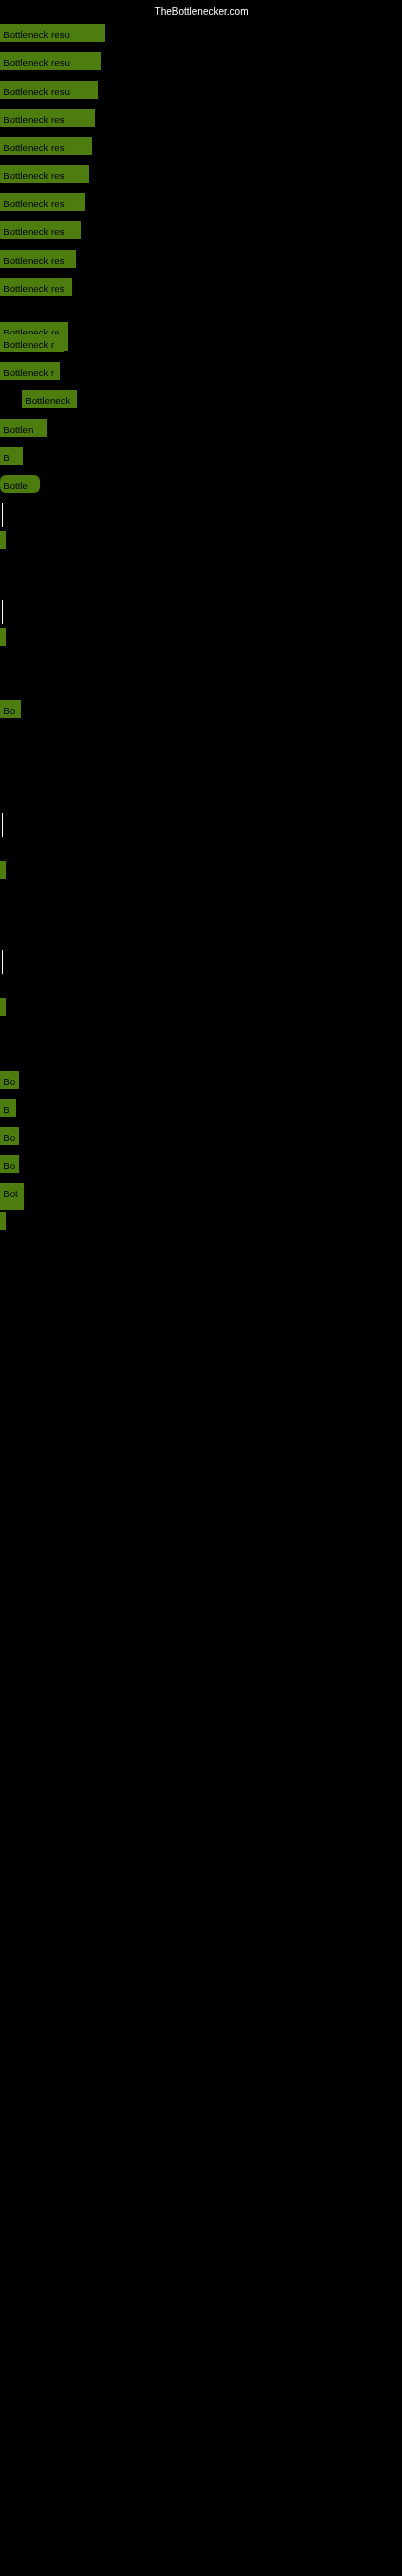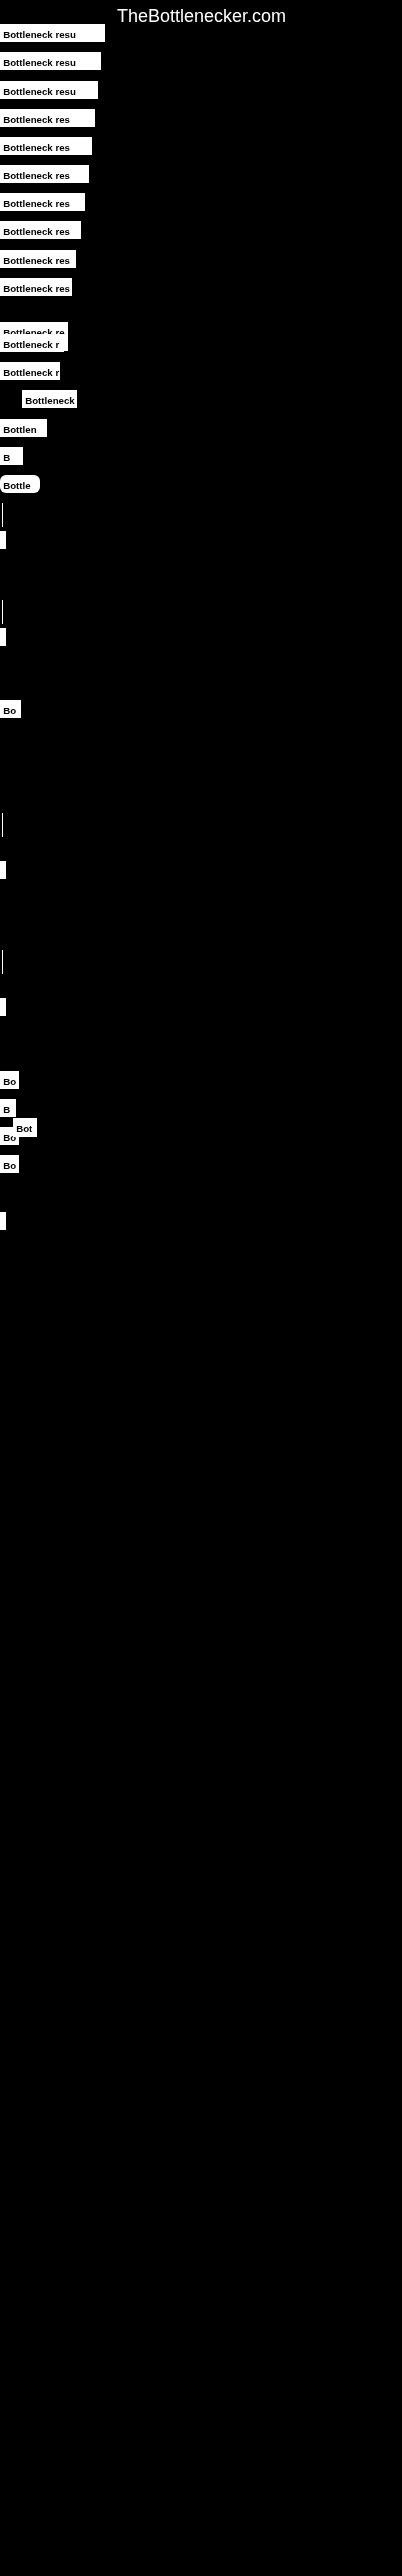--- a/index.html
+++ b/index.html
@@ -9,35 +9,35 @@
     }
     body {
       background-color: #000000;
       width: 403px;
       min-height: 2576px;
       font-family: Arial, sans-serif;
       position: relative;
     }
     .site-title {
       color: #ffffff;
-      font-size: 18px;
+      font-size: 10px;
       text-align: center;
       padding: 6.4px 0;
       position: absolute;
       top: 0;
       left: 0;
       right: 0;
     }
     .bar-item {
       position: absolute;
       left: 0;
-      background-color: #ffffff;
+      background-color: #4d7c0f;
       color: #000000;
       font-size: 9.7px;
-      font-weight: bold;
+      font-weight: normal;
       padding: 1.6px 3.2px;
       white-space: nowrap;
       overflow: hidden;
     }
     .vertical-line {
       position: absolute;
       left: 1.6px;
       width: 1.6px;
       background-color: #ffffff;
     }
@@ -66,19 +66,19 @@
 <div class="bar-item" style="top: 475px; width: 40px; height: 17.7px; line-height: 17.7px; border-radius: 6px;">Bottle</div>
 <div class="bar-item" style="top: 531px; width: 6.4px; height: 17.7px; line-height: 17.7px;"></div>
 <div class="bar-item" style="top: 628px; width: 4.8px; height: 17.7px; line-height: 17.7px;"></div>
 <div class="bar-item" style="top: 700px; width: 21px; height: 17.7px; line-height: 17.7px;">Bo</div>
 <div class="bar-item" style="top: 861px; width: 3.2px; height: 17.7px; line-height: 17.7px;"></div>
 <div class="bar-item" style="top: 998px; width: 3.2px; height: 17.7px; line-height: 17.7px;"></div>
 <div class="bar-item" style="top: 1071px; width: 19.3px; height: 17.7px; line-height: 17.7px;">Bo</div>
 <div class="bar-item" style="top: 1099px; width: 16px; height: 17.7px; line-height: 17.7px;">B</div>
 <div class="bar-item" style="top: 1127px; width: 19.3px; height: 17.7px; line-height: 17.7px;">Bo</div>
 <div class="bar-item" style="top: 1155px; width: 19.3px; height: 17.7px; line-height: 17.7px;">Bo</div>
-<div class="bar-item" style="top: 1118px; width: 24px; height: 19px; line-height: 17.7px; margin-left: 13px;">Bot</div>
+<div class="bar-item" style="top: 1183px; width: 24px; height: 27px; line-height: 17.7px;">Bot</div>
 <div class="bar-item" style="top: 1212px; width: 3.2px; height: 17.7px; line-height: 17.7px;"></div>
 <div class="vertical-line" style="top: 503px; height: 24px;"></div>
 <div class="vertical-line" style="top: 600px; height: 24px;"></div>
 <div class="vertical-line" style="top: 813px; height: 24px;"></div>
 <div class="vertical-line" style="top: 950px; height: 24px;"></div>
 
 
 </body></html>

